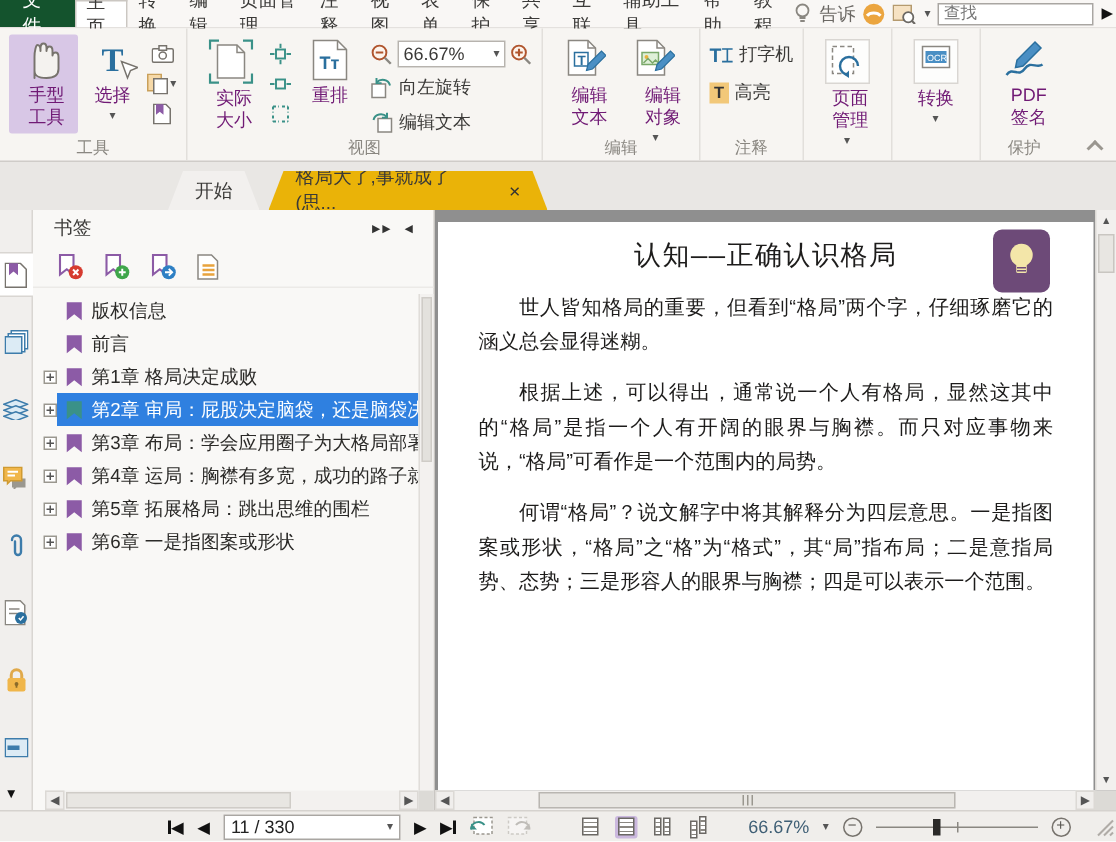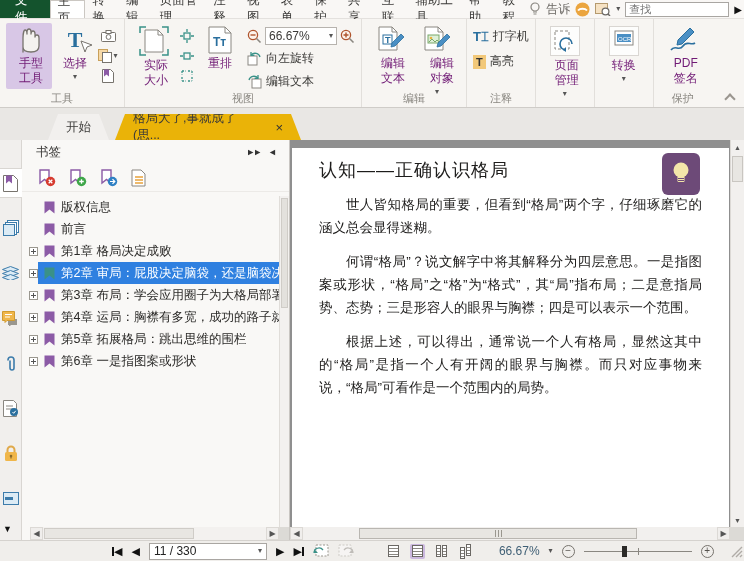--- a/index.html
+++ b/index.html
@@ -28,21 +28,21 @@
   .minicol { display:flex; flex-direction:column; justify-content:flex-start; gap:3px; padding-top:4px; }
   .minibtn { width:20px; height:17px; display:flex; align-items:center; justify-content:center; gap:1px; }
   .rowbtn { display:flex; align-items:center; gap:4px; height:19px; font-size:12px; color:#3b3a38; }
   .zoomcombo { display:flex; align-items:center; border:1px solid #b7b3ae; background:#fff; height:18px; width:72px; padding:0 3px; justify-content:space-between; font-size:12px; color:#3b3a38; }
   .ti-glyph { color:#2a6f9e; font-weight:bold; font-size:13px; }
   .hl-glyph { background:#f2c879; color:#333; font-weight:bold; font-size:11px; padding:0 3px; line-height:14px; }
   .ribbon-collapse { position:absolute; right:8px; bottom:6px; width:10px; height:6px; }
   .chev { width:8px; height:8px; border-left:2px solid #9a968f; border-top:2px solid #9a968f; transform:rotate(45deg); display:block; }
 
   
-  .tabbar { position:absolute; left:0; top:108px; width:744px; height:32px; background:#e9e7e4; display:flex; align-items:flex-end; padding-left:48px; gap:6px; }
+  .tabbar { position:absolute; left:0; top:108px; width:744px; height:32px; background:#e9e7e4; display:flex; align-items:flex-end; padding-left:112px; gap:6px; }
   .dtab { height:26px; display:flex; align-items:center; padding:0 18px; font-size:12.5px; color:#3b3a38; clip-path:polygon(10px 0, calc(100% - 10px) 0, 100% 100%, 0 100%); background:#f2f0ee; }
   .dtab.active { background:#eab308; width:186px; justify-content:space-between; }
   .dtab .close { font-size:13px; color:#333; margin-left:10px; }
 
   
   .main { position:absolute; left:0; top:140px; width:744px; height:400px; display:flex; }
 
   .navstrip { width:22px; background:#f1efed; border-right:1px solid #d9d6d2; display:flex; flex-direction:column; align-items:center; padding-top:28px; gap:15px; position:relative; }
   .nav-ico { width:22px; height:30px; display:flex; align-items:center; justify-content:center; }
   .nav-ico.sel { background:#ffffff; border-top:1px solid #d9d6d2; border-bottom:1px solid #d9d6d2; }
@@ -66,21 +66,21 @@
   .bm-row.sel .bm-label { color:#fff; }
   .bm-vscroll { position:absolute; right:0; top:56px; bottom:13px; width:10px; background:#f3f1ef; border-left:1px solid #e0ddd9; }
   .bm-vthumb { position:absolute; left:1px; right:1px; top:2px; height:110px; background:#e3e1dd; border:1px solid #cfccc7; }
   .bm-hscroll { position:absolute; left:8px; right:10px; bottom:0; height:13px; background:#f3f1ef; display:flex; align-items:center; }
   .scroll-arrow { width:13px; height:13px; display:flex; align-items:center; justify-content:center; font-size:8px; color:#555; background:#f0eeec; border:1px solid #dcd9d5; }
   .bm-hthumb { height:11px; background:#e8e6e2; border:1px solid #cfccc7; width:150px; margin:0 1px; }
   .bm-corner { position:absolute; right:0; bottom:0; width:10px; height:13px; background:#dcdad6; }
 
   .docarea { flex:1; background:#8f8f8f; position:relative; }
   .page { position:absolute; left:2px; top:8px; width:437px; bottom:13px; background:#fff; overflow:hidden; padding:10px 27px 0 27px; }
-  .doc-title { font-family:Liberation Sans, sans-serif; font-size:18px; color:#1d1c1b; text-align:left; letter-spacing:1px; margin-bottom:6px; }
+  .doc-title { font-family:Liberation Mono, monospace; font-size:18px; color:#1d1c1b; text-align:center; letter-spacing:1px; margin-bottom:6px; }
   .doc-p { font-family:Liberation Sans, sans-serif; font-size:13.5px; line-height:23px; color:#1d1c1b; text-indent:2em; text-align:justify; margin-top:11px; }
   .assistant { position:absolute; right:44px; top:13px; width:38px; height:42px; background:#6d4a78; border-radius:6px; display:flex; align-items:center; justify-content:center; }
   .doc-vscroll { position:absolute; right:0; top:0; width:14px; bottom:13px; background:#f2f0ee; border-left:1px solid #dcd9d5; }
   .doc-vthumb { position:absolute; left:1px; right:1px; top:16px; height:26px; background:#e8e6e2; border:1px solid #c9c6c1; }
   .vs-arrow { position:absolute; left:0; width:13px; height:14px; display:flex; align-items:center; justify-content:center; font-size:7px; color:#555; }
   .doc-hscroll { position:absolute; left:0; right:14px; bottom:0; height:13px; background:#f2f0ee; display:flex; align-items:center; }
   .doc-hthumb { height:11px; background:#e8e6e2; border:1px solid #b9b6b1; width:278px; margin-left:56px; display:flex; align-items:center; justify-content:center; gap:2px; }
   .grip-line { width:1px; height:7px; background:#9a978f; }
   .doc-corner { position:absolute; right:0; bottom:0; width:14px; height:13px; background:#dcdad6; }
 
@@ -568,22 +568,22 @@
       <div class="bm-hthumb"></div>
       <span class="scroll-arrow" style="margin-left:auto">▶</span>
     </div>
     <div class="bm-corner"></div>
   </div>
 
   <div class="docarea">
     <div class="page">
       <div class="doc-title">认知——正确认识格局</div>
       <div class="doc-p">世人皆知格局的重要，但看到“格局”两个字，仔细琢磨它的涵义总会显得迷糊。</div>
+      <div class="doc-p">根据上述，可以得出，通常说一个人有格局，显然这其中的“格局”是指一个人有开阔的眼界与胸襟。而只对应事物来说，“格局”可看作是一个范围内的局势。</div>
       <div class="doc-p">何谓“格局”？说文解字中将其解释分为四层意思。一是指图案或形状，“格局”之“格”为“格式”，其“局”指布局；二是意指局势、态势；三是形容人的眼界与胸襟；四是可以表示一个范围。</div>
-      <div class="doc-p">根据上述，可以得出，通常说一个人有格局，显然这其中的“格局”是指一个人有开阔的眼界与胸襟。而只对应事物来说，“格局”可看作是一个范围内的局势。</div>
 
     </div>
     <div class="assistant">
       <svg width="20" height="26" viewBox="0 0 20 26">
           <circle cx="10" cy="9" r="7.5" fill="#f3e6a9"></circle>
           <rect x="6.5" y="15" width="7" height="6" rx="1" fill="#f3e6a9"></rect>
           <path d="M7 17.5h6M7 19.5h6" stroke="#6d4a78" stroke-width="1"></path>
         </svg>
     </div>
     <div class="doc-vscroll">

